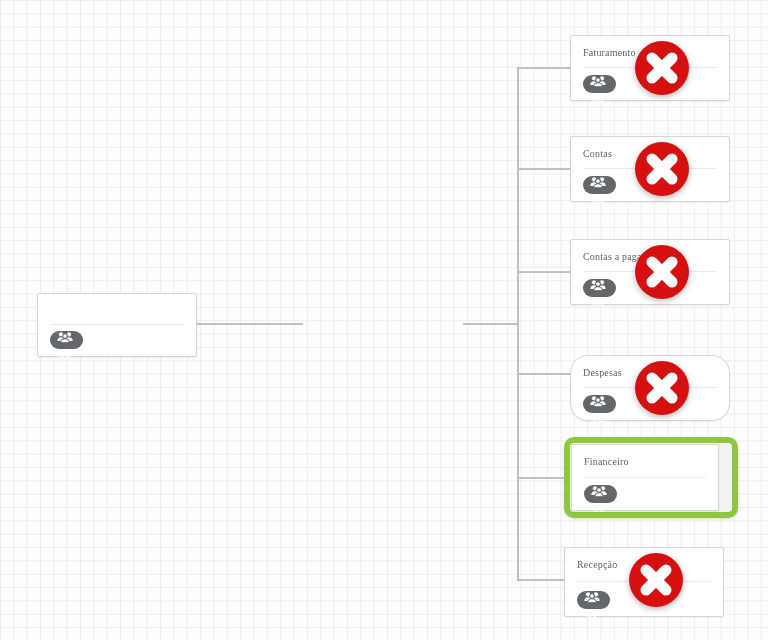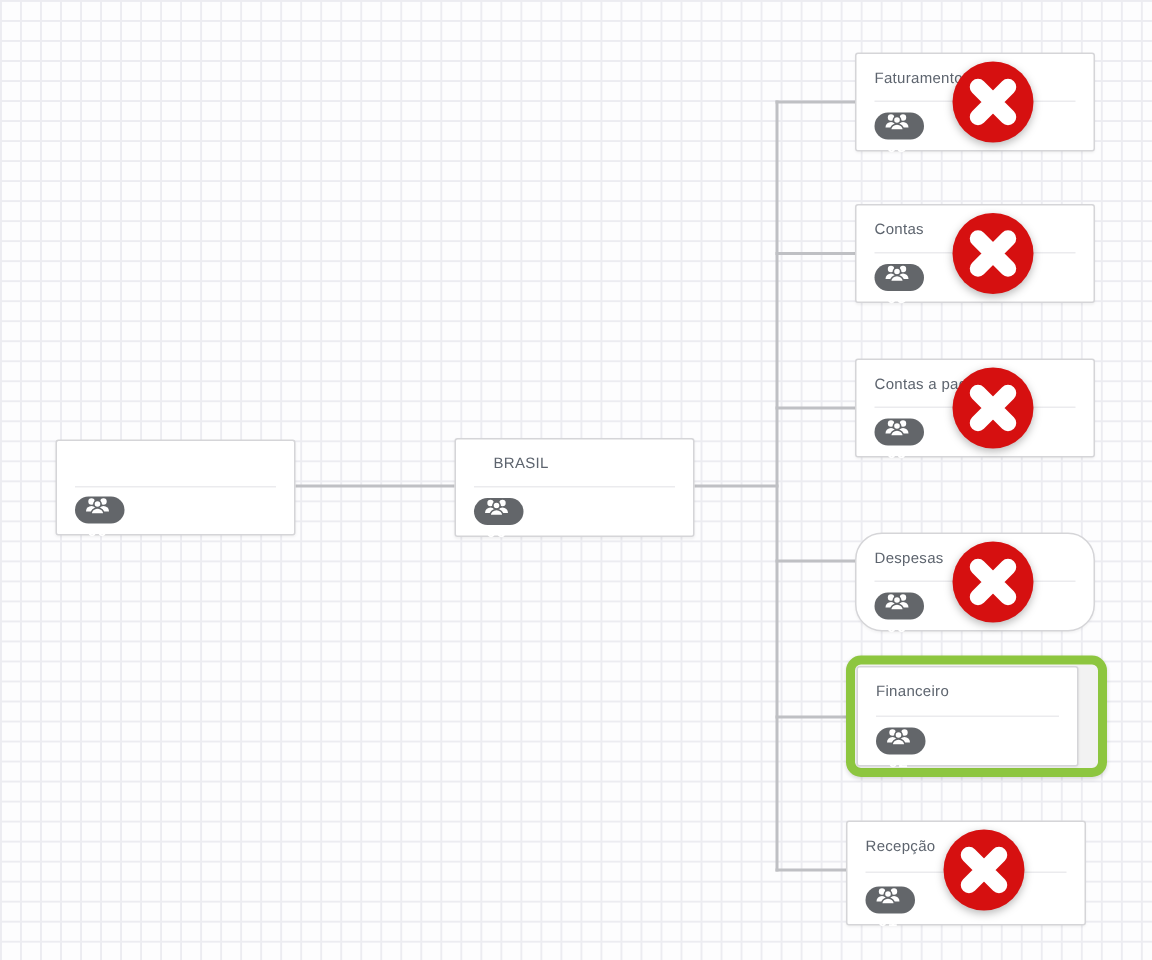--- a/index.html
+++ b/index.html
@@ -24,20 +24,21 @@
   .l-trunk{left:517px;top:67px;width:2px;height:514px;}
   .branch{left:517px;width:53px;height:2px;}
   .b-1{top:67px;} .b-2{top:168px;} .b-3{top:271px;}
   .b-4{top:373px;} .b-5{top:477px;width:47px;} .b-6{top:579px;}
   
   .node{
     position:absolute;width:160px;height:66px;
     background:#fff;border:1px solid #d5d5d8;border-radius:2px;
     box-shadow:0 1px 2px rgba(0,0,0,.05);
     box-sizing:border-box;
+    font-family:Liberation Serif, serif;
   }
   .n-root{left:37px;top:293px;height:64px;}
   .n-brasil{left:303px;top:292px;}
   .n-faturamento{left:570px;top:35px;}
   .n-suporte{left:570px;top:136px;}
   .n-contas{left:570px;top:239px;}
   .n-despesas{left:570px;top:355px;border-radius:18px;}
   .n-recepcao{left:564px;top:547px;height:70px;}
   .node-title{
     position:absolute;top:11px;left:12px;right:10px;
@@ -97,39 +98,20 @@
             <g stroke="#63666a" stroke-width="1.6">
               <circle cx="12" cy="7.5" r="3.6"></circle>
               <path d="M5.5 17.5a6.5 6 0 0 1 13 0z"></path>
             </g>
           </svg>
       </span>
       <span>00</span>
     </div>
   </div>
 
-  <div class="node n-brasil">
-    <div class="node-title indent">BRASIL</div>
-    <div class="node-divider"></div>
-    <div class="count-badge">
-      <span>
-        <svg width="16" height="12" viewBox="0 0 24 18" fill="#fff">
-            <circle cx="6" cy="5" r="3.2"></circle>
-            <path d="M0.5 15a5.5 5.5 0 0 1 11 0z"></path>
-            <circle cx="18" cy="5" r="3.2"></circle>
-            <path d="M12.5 15a5.5 5.5 0 0 1 11 0z"></path>
-            <g stroke="#63666a" stroke-width="1.6">
-              <circle cx="12" cy="7.5" r="3.6"></circle>
-              <path d="M5.5 17.5a6.5 6 0 0 1 13 0z"></path>
-            </g>
-          </svg>
-      </span>
-      <span>06</span>
-    </div>
-  </div>
 
   <div class="node n-faturamento">
     <div class="node-title">Faturamento</div>
     <div class="node-divider"></div>
     <div class="count-badge">
       <span>
         <svg width="16" height="12" viewBox="0 0 24 18" fill="#fff">
             <circle cx="6" cy="5" r="3.2"></circle>
             <path d="M0.5 15a5.5 5.5 0 0 1 11 0z"></path>
             <circle cx="18" cy="5" r="3.2"></circle>

